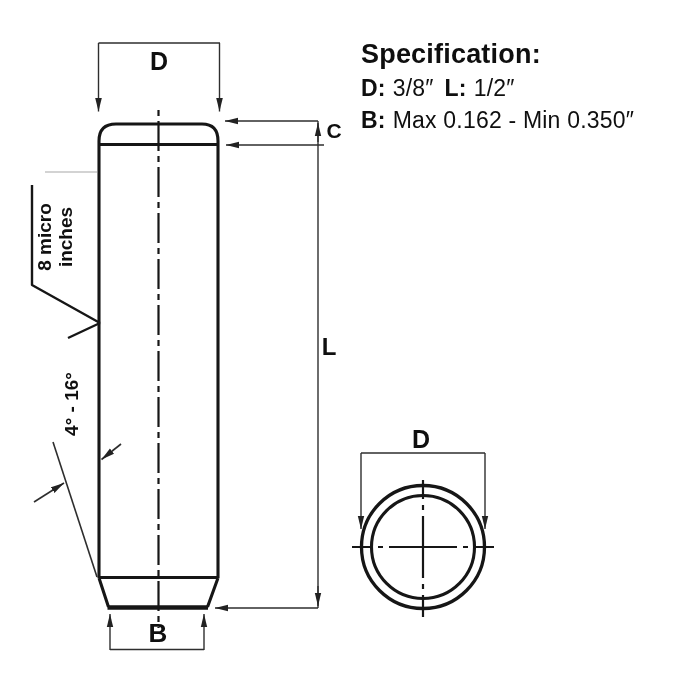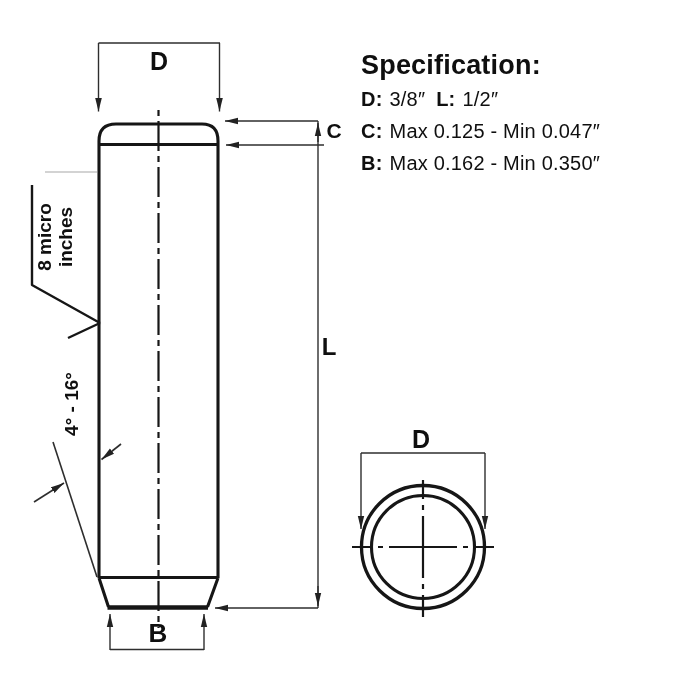--- a/index.html
+++ b/index.html
@@ -28,29 +28,28 @@
     text-align: center;
     transform: rotate(-90deg);
     white-space: nowrap;
   }
   .spec {
     position: absolute;
     left: 361px;
     top: 38px;
     width: 335px;
     letter-spacing: 0.2px;
-    margin-top: 11px;
   }
   .spec-heading {
     font-size: 27px;
     font-weight: bold;
     line-height: 32px;
     margin-bottom: 2px;
   }
-  .spec-line { font-size: 20px; line-height: 32px; }
+  .spec-line { font-size: 23px; line-height: 32px; }
   .spec-line .b { font-weight: bold; margin-right: 7px; }
   .spec-line .sp { margin-left: 11px; }
 </style>
 </head>
 <body>
 
 <div class="stage">
 
   <svg class="linework" width="700" height="700" viewBox="0 0 700 700">
     <defs>
@@ -140,20 +139,17 @@
   </div>
 
   <div class="rot" style="left:37px; top:393px; width:70px; height:22px; font-size:19px; line-height:22px;">4° - 16°</div>
 
   <div class="spec">
     <div class="spec-heading">Specification:</div>
     <div class="spec-line">
       <span class="b">D:</span><span>3/8″</span><span class="b sp">L:</span><span>1/2″</span>
     </div>
     <div class="spec-line">
-      <span class="b">C:</span><span>Max 0.125 - Min 0.047″</span>
-    </div>
-    <div class="spec-line">
       <span class="b">B:</span><span>Max 0.162 - Min 0.350″</span>
     </div>
   </div>
 
 </div>
 
 </body></html>

